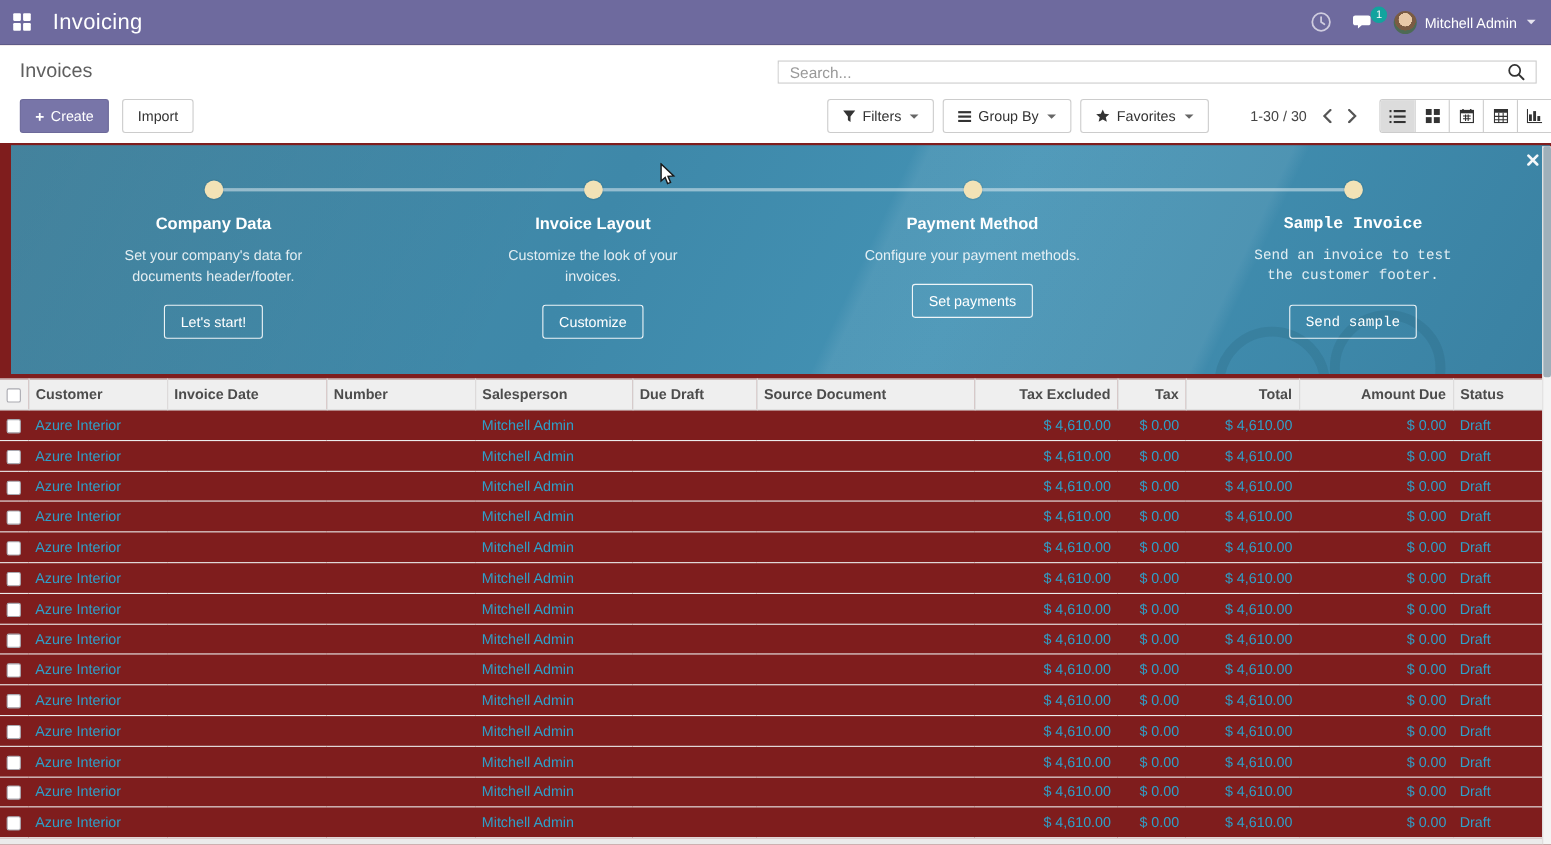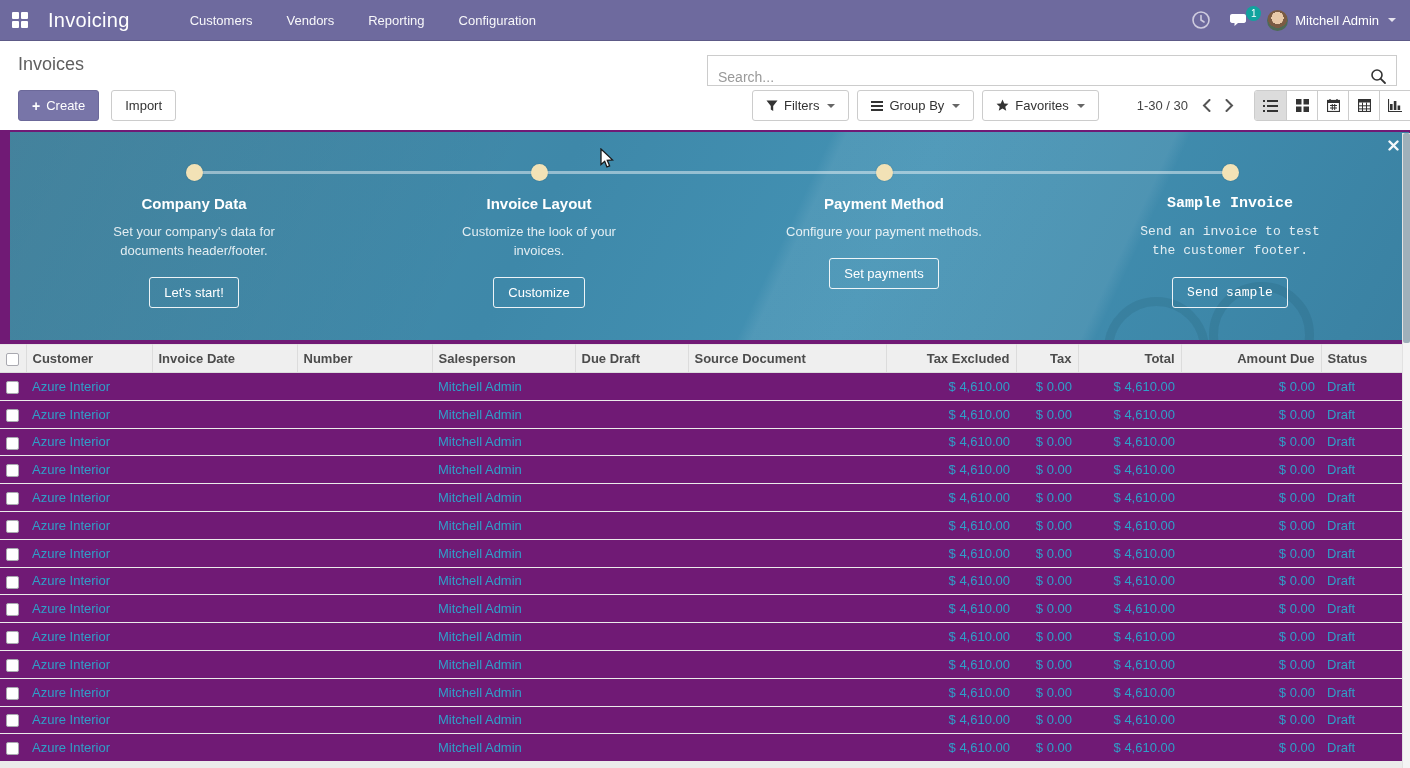--- a/index.html
+++ b/index.html
@@ -1,18 +1,18 @@
 <!DOCTYPE html>
 <html><head>
 <meta charset="utf-8">
 <style>
   * { margin:0; padding:0; box-sizing:border-box; }
   html,body { width:1410px; height:768px; overflow:hidden; }
   body { font-family:"Liberation Sans", sans-serif; background:#fff; color:#4c4c4c; }
-  .screen { position:relative; width:1410px; height:768px; overflow:hidden; background:#701a75; }
+  .screen { position:relative; width:1410px; height:768px; overflow:hidden; background:#7f1d1d; }
 
   
   .navbar { position:relative; height:41px; background:#6e6a9e; border-bottom:1px solid #5d5a87;
             display:flex; align-items:center; color:#fff; }
   .apps-btn { width:40px; height:41px; display:flex; align-items:center; justify-content:center; cursor:pointer; }
   .apps-grid { display:grid; grid-template-columns:7px 7px; grid-template-rows:7px 7px; gap:2px; }
   .apps-grid span { background:#fff; border-radius:1px; }
   .app-name { font-size:20px; font-weight:400; margin:0 60px 0 8px; letter-spacing:.3px; }
   .top-menus { display:flex; gap:34px; font-size:13px; }
   .top-menu { cursor:pointer; opacity:.95; }
@@ -28,22 +28,22 @@
   .caret.dark { border-top-color:#666; }
 
   
   .control { position:relative; height:89px; background:#fff; }
   .breadcrumb { position:absolute; left:18px; top:13px; font-size:18px; color:#5f5f5f; }
   .btn-row { position:absolute; left:18px; top:49px; display:flex; gap:12px; }
   .btn { font-size:13px; height:31px; padding:0 13px; border:1px solid #ccc; border-radius:3px;
          background:#fff; color:#333; display:flex; align-items:center; gap:6px; cursor:pointer; }
   .btn.primary { background:#7875a8; border-color:#6c699a; color:#fff; }
   .plus { font-weight:bold; font-size:14px; }
-  .searchbox { position:absolute; left:707px; top:14px; width:690px; height:31px; border:1px solid #ccc;
-               display:flex; align-items:flex-end; background:#fff; }
+  .searchbox { position:absolute; left:707px; top:14px; width:690px; height:21px; border:1px solid #ccc;
+               display:flex; align-items:center; background:#fff; }
   .searchbox input { flex:1; border:none; outline:none; font-size:14px; padding:0 10px; color:#555; font-family:inherit; }
   .searchbox input::placeholder { color:#999; }
   .search-icon { padding:0 9px; display:flex; cursor:pointer; }
   .filter-row { position:absolute; left:707px; top:49px; width:690px; display:flex; align-items:center;margin-left:45px; }
   .filter-row .btn { border-radius:3px; margin-right:8px; }
   .pager { margin-left:auto; display:flex; align-items:center; gap:14px; font-size:13px; color:#444; }
   .pg-arrow { cursor:pointer; display:flex; }
   .switcher { display:flex; margin-left:20px; border:1px solid #ccc; border-radius:3px; overflow:hidden; }
   .view-btn { width:31px; height:29px; display:flex; align-items:center; justify-content:center;
               background:#fff; border-left:1px solid #ccc; cursor:pointer; }
@@ -98,26 +98,20 @@
   <header class="navbar">
     <div class="apps-btn">
       <div class="apps-grid">
           <span></span>
           <span></span>
           <span></span>
           <span></span>
         </div>
     </div>
     <div class="app-name">Invoicing</div>
-    <nav class="top-menus">
-        <span class="top-menu">Customers</span>
-        <span class="top-menu">Vendors</span>
-        <span class="top-menu">Reporting</span>
-        <span class="top-menu">Configuration</span>
-      </nav>
     <div class="nav-right">
       <div class="sys-icon">
         <svg width="20" height="20" viewBox="0 0 20 20">
             <circle cx="10" cy="10" r="8" fill="none" stroke="#cfccdf" stroke-width="1.6"></circle>
             <path d="M10 5.5V10l3 2" fill="none" stroke="#cfccdf" stroke-width="1.6" stroke-linecap="round"></path>
           </svg>
       </div>
       <div class="sys-icon">
         <svg width="22" height="20" viewBox="0 0 22 20">
             <path d="M3 4h12c1 0 2 .8 2 1.9v5.2c0 1.1-1 1.9-2 1.9H9l-3.5 3v-3H3c-1 0-2-.8-2-1.9V5.9C1 4.8 2 4 3 4z" fill="#fff"></path>

